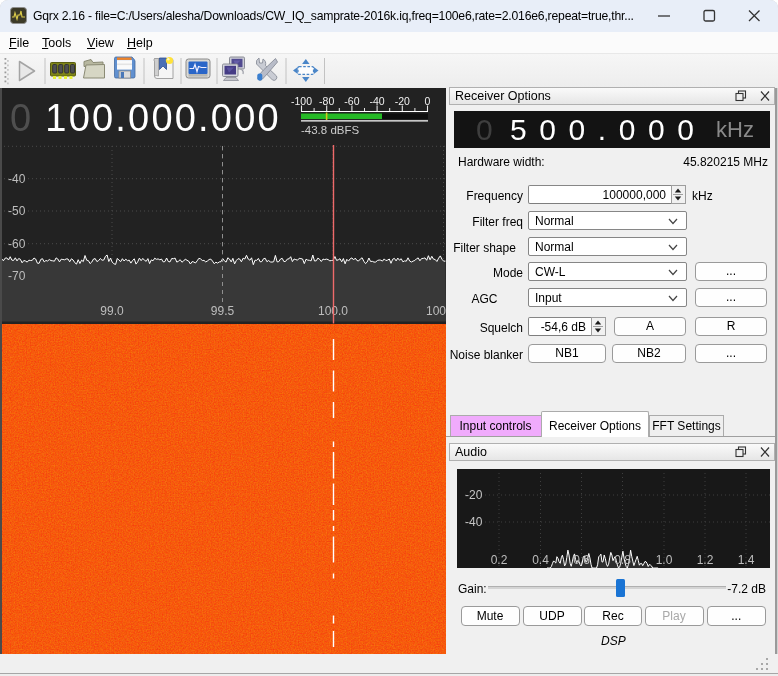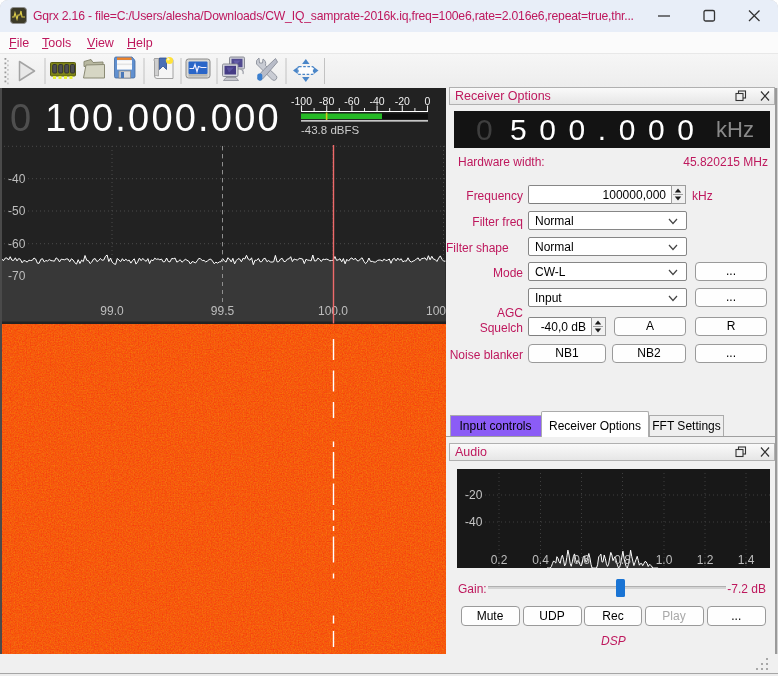--- a/index.html
+++ b/index.html
@@ -1,17 +1,17 @@
 <!DOCTYPE html>
 <html><head><meta charset="utf-8"><style>
 *{margin:0;padding:0;box-sizing:border-box}
 html,body{width:778px;height:676px;background:#fff;font-family:"Liberation Sans",sans-serif;overflow:hidden}
 #win{position:absolute;left:0;top:0;width:778px;height:676px;border-radius:8px 8px 0 0;overflow:hidden;background:#f0f0f0;box-shadow:inset 0 0 0 1px rgba(185,185,185,0.55)}
 .abs{position:absolute}
-.lbl{position:absolute;font-size:12px;color:#be185d;white-space:nowrap}
+.lbl{position:absolute;font-size:12px;color:#000000;white-space:nowrap}
 .ctl{position:absolute;background:#fff;border:1px solid #868686;border-radius:2px;font-size:12px;color:#000}
 .btn{position:absolute;background:#fefefe;border:1px solid #9a9a9a;border-radius:4px;font-size:12px;color:#000;text-align:center}
 .dock{position:absolute;left:449px;width:326px;height:18px;background:linear-gradient(#fafafa,#e6e6e6);border:1px solid #b0b0b0}
 </style></head><body>
 <div id="win">
 
 <div class="abs" style="left:0;top:0;width:778px;height:32px;background:#e8eef8"></div>
 <svg class="abs" style="left:10px;top:7px" width="17" height="17" viewBox="0 0 17 17">
  <rect x="0.5" y="0.5" width="16" height="16" rx="3" fill="#3c3a28" stroke="#8f8f8f"></rect>
  <polyline points="2,10 4,10 5,6 7,12 8,8 10,8 11,4 12,10 15,10" fill="none" stroke="#d8c84a" stroke-width="1.2"></polyline>
@@ -235,66 +235,66 @@
 <div class="lbl" style="left:692px;top:189px">kHz</div>
 
 <div class="lbl" style="left:446px;top:215px;width:77px;text-align:right">Filter freq</div>
 <div class="ctl" style="left:528px;top:210.5px;width:159px;height:19px">
       <span style="position:absolute;left:6px;top:2.5px">Normal</span>
  <svg style="position:absolute;right:8px;top:6px" width="10" height="7" viewBox="0 0 10 7">
         <path d="M1 1 L5 5.5 L9 1" fill="none" stroke="#444" stroke-width="1.2"></path>
       </svg>
     </div>
 
-<div class="lbl" style="left:446px;top:241px;width:77px;text-align:left">Filter shape</div>
+<div class="lbl" style="left:446px;top:241px;width:77px;text-align:center">Filter shape</div>
 <div class="ctl" style="left:528px;top:236.5px;width:159px;height:19px">
       <span style="position:absolute;left:6px;top:2.5px">Normal</span>
  <svg style="position:absolute;right:8px;top:6px" width="10" height="7" viewBox="0 0 10 7">
         <path d="M1 1 L5 5.5 L9 1" fill="none" stroke="#444" stroke-width="1.2"></path>
       </svg>
     </div>
 
 <div class="lbl" style="left:446px;top:266px;width:77px;text-align:right">Mode</div>
 <div class="ctl" style="left:528px;top:261.5px;width:159px;height:19px">
       <span style="position:absolute;left:6px;top:2.5px">CW-L</span>
  <svg style="position:absolute;right:8px;top:6px" width="10" height="7" viewBox="0 0 10 7">
         <path d="M1 1 L5 5.5 L9 1" fill="none" stroke="#444" stroke-width="1.2"></path>
       </svg>
     </div>
 <div class="btn" style="left:695px;top:261.5px;width:72px;height:19px;line-height:17px">...</div>
 
-<div class="lbl" style="left:446px;top:306px;width:77px;text-align:right">AGC</div>
+<div class="lbl" style="left:446px;top:292px;width:77px;text-align:center">AGC</div>
 <div class="ctl" style="left:528px;top:287.5px;width:159px;height:19px">
       <span style="position:absolute;left:6px;top:2.5px">Input</span>
  <svg style="position:absolute;right:8px;top:6px" width="10" height="7" viewBox="0 0 10 7">
         <path d="M1 1 L5 5.5 L9 1" fill="none" stroke="#444" stroke-width="1.2"></path>
       </svg>
     </div>
 <div class="btn" style="left:695px;top:287.5px;width:72px;height:19px;line-height:17px">...</div>
 
 <div class="lbl" style="left:446px;top:321px;width:77px;text-align:right">Squelch</div>
 <div class="ctl" style="left:528px;top:316.5px;width:78px;height:19px;border-bottom-color:#7e7e7e">
- <span style="position:absolute;right:19px;top:2.5px">-40,0 dB</span>
+ <span style="position:absolute;right:19px;top:2.5px">-54,6 dB</span>
  <span style="position:absolute;right:-1px;top:-1px;width:15px;height:19px;background:#f1f1f1;border:1px solid #9e9e9e"></span>
  <svg style="position:absolute;right:2.5px;top:1.5px" width="10" height="15" viewBox="0 0 10 15">
         <path d="M5 1.5 L8.2 5.5 H1.8 Z" fill="#1a1a1a"></path>
         <path d="M0 7.5 H10" stroke="#9e9e9e" stroke-width="1"></path>
         <path d="M5 13.5 L8.2 9.5 H1.8 Z" fill="#1a1a1a"></path>
       </svg>
 </div>
 <div class="btn" style="left:614px;top:316.5px;width:72px;height:19px;line-height:17px">A</div>
 <div class="btn" style="left:695px;top:316.5px;width:72px;height:19px;line-height:17px">R</div>
 
 <div class="lbl" style="left:446px;top:348px;width:77px;text-align:right">Noise blanker</div>
 <div class="btn" style="left:528px;top:343.5px;width:78px;height:19.5px;line-height:17px">NB1</div>
 <div class="btn" style="left:612px;top:343.5px;width:74px;height:19.5px;line-height:17px">NB2</div>
 <div class="btn" style="left:695px;top:343.5px;width:72px;height:19.5px;line-height:17px">...</div>
 
 <div class="abs" style="left:446px;top:436px;width:330px;height:1px;background:#9f9f9f"></div>
-<div class="abs" style="left:449.5px;top:415px;width:92px;height:21px;background:#8b5cf6;border:1px solid #ababab;border-bottom:none;font-size:12px;text-align:center;line-height:21px">Input controls</div>
+<div class="abs" style="left:449.5px;top:415px;width:92px;height:21px;background:#f0abfc;border:1px solid #ababab;border-bottom:none;font-size:12px;text-align:center;line-height:21px">Input controls</div>
 <div class="abs" style="left:541px;top:411px;width:108px;height:26px;background:#fff;border:1px solid #ababab;border-bottom:none;border-radius:2px 2px 0 0;font-size:12px;text-align:center;line-height:29px">Receiver Options</div>
 <div class="abs" style="left:649px;top:415px;width:75px;height:21px;background:#efefef;border:1px solid #ababab;border-bottom:none;font-size:12px;text-align:center;line-height:21px">FFT Settings</div>
 
 <div class="dock" style="top:443px"></div>
 <div class="lbl" style="left:455px;top:445px;font-size:12.5px">Audio</div>
 <svg class="abs" style="left:735px;top:446px" width="36" height="12" viewBox="0 0 36 12">
  <rect x="3.5" y="1" width="7" height="7" fill="none" stroke="#333" stroke-width="1.1"></rect>
  <rect x="1" y="3.5" width="7" height="7" fill="#efefef" stroke="#333" stroke-width="1.1"></rect>
  <path d="M26 1.5 L34 10.5 M34 1.5 L26 10.5" stroke="#333" stroke-width="1.2"></path>
 </svg>

